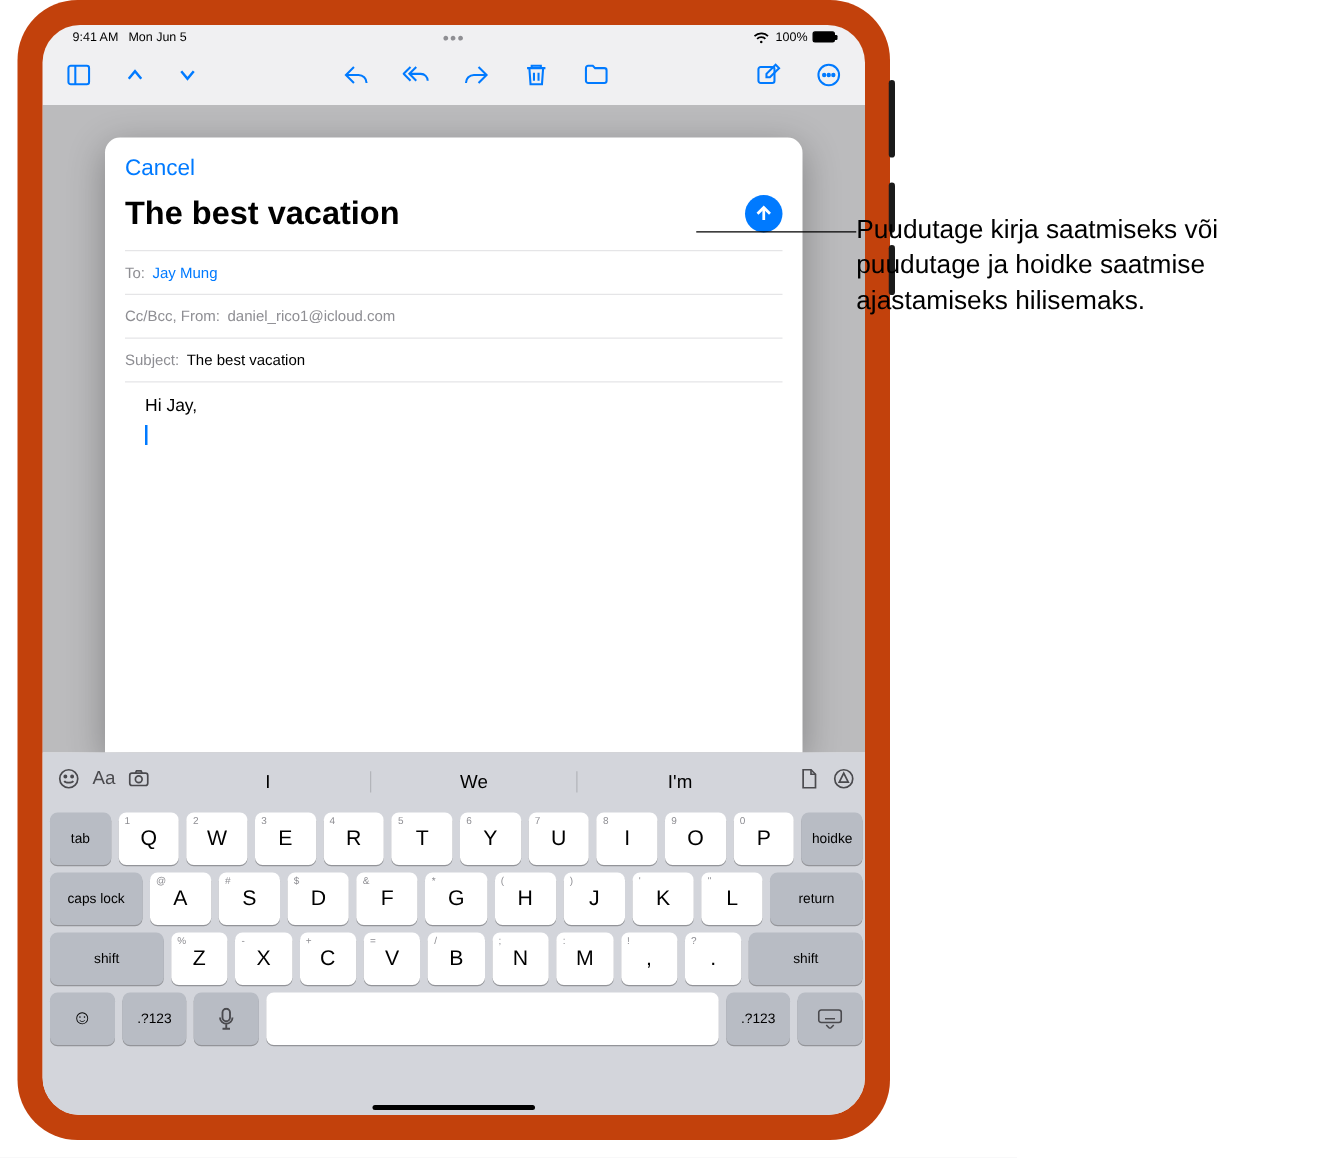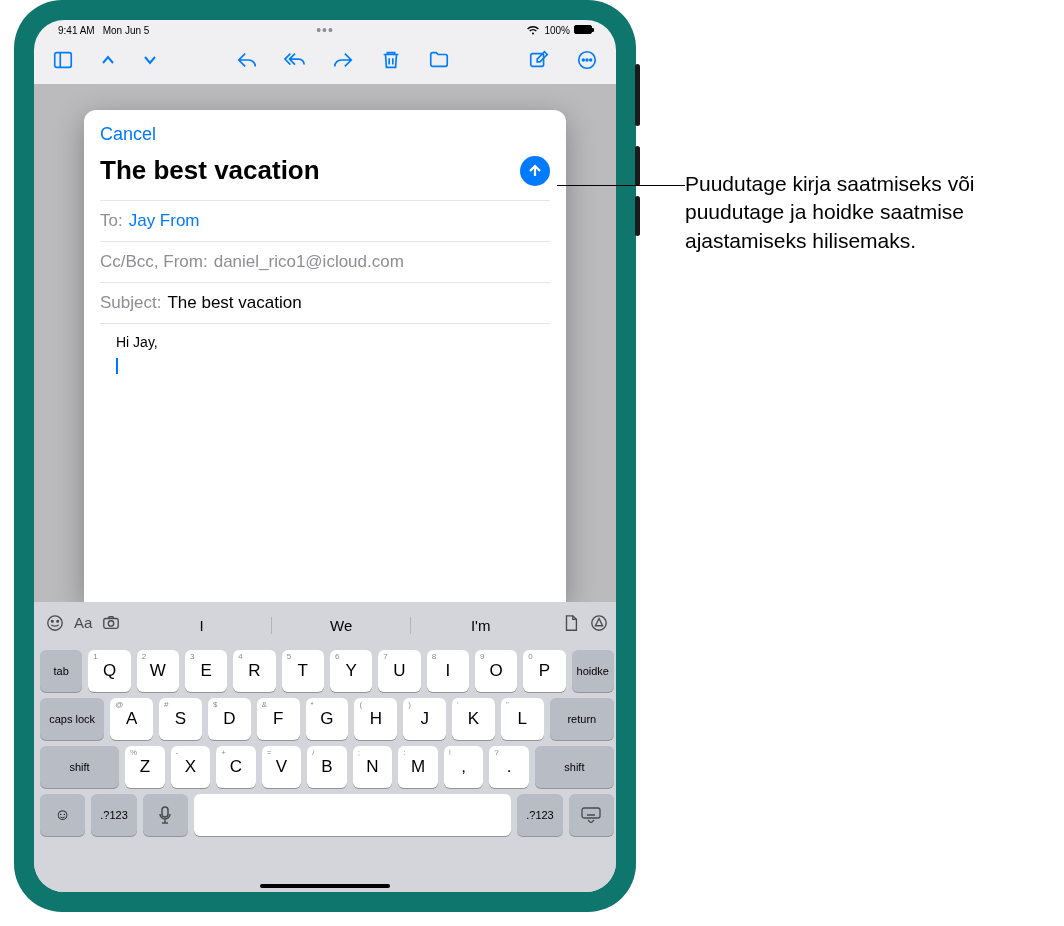--- a/index.html
+++ b/index.html
@@ -9,23 +9,23 @@
     width: 1064px;
     height: 926px;
     position: relative;
     overflow: hidden;
   }
   
   .ipad-frame {
     position: absolute;
     left: 14px;
     top: 0px;
-    width: 622px;
+    width: 698px;
     height: 912px;
-    background: #0f766e;
+    background: #c2410c;
     border-radius: 48px;
     padding: 20px;
   }
   .ipad-screen {
     width: 100%;
     height: 100%;
     background: #f0f0f2;
     border-radius: 30px;
     overflow: hidden;
     position: relative;
@@ -90,21 +90,21 @@
   }
   .send-btn {
     width:30px; height:30px; border-radius:50%; background:#007aff;
     display:flex; align-items:center; justify-content:center;
     color:#fff;
   }
   .field-row {
     margin: 0 16px;
     border-top:1px solid #e5e5e7;
     padding:10px 0;
-    font-size:17px;
+    font-size:12px;
     display:flex; gap:6px;
   }
   .field-label { color:#8e8e93; }
   .field-value { color:#000; }
   .field-link { color:#007aff; }
   .body-area {
     padding:10px 16px;
     font-size:14px;
     flex:1;
     border-top:1px solid #e5e5e7;
@@ -252,21 +252,21 @@
         <span>The best vacation</span>
         <span class="send-btn">
           <svg width="16" height="16" viewBox="0 0 16 16" fill="none" stroke="#fff" stroke-width="2.2">
               <line x1="8" y1="13" x2="8" y2="3"></line>
               <polyline points="3,8 8,3 13,8"></polyline>
             </svg>
         </span>
       </div>
       <div class="field-row">
         <span class="field-label">To:</span>
-        <span class="field-link">Jay From</span>
+        <span class="field-link">Jay Mung</span>
       </div>
       <div class="field-row">
         <span class="field-label">Cc/Bcc, From:</span>
         <span class="field-label">daniel_rico1@icloud.com</span>
       </div>
       <div class="field-row">
         <span class="field-label">Subject:</span>
         <span class="field-value">The best vacation</span>
       </div>
       <div class="body-area">

